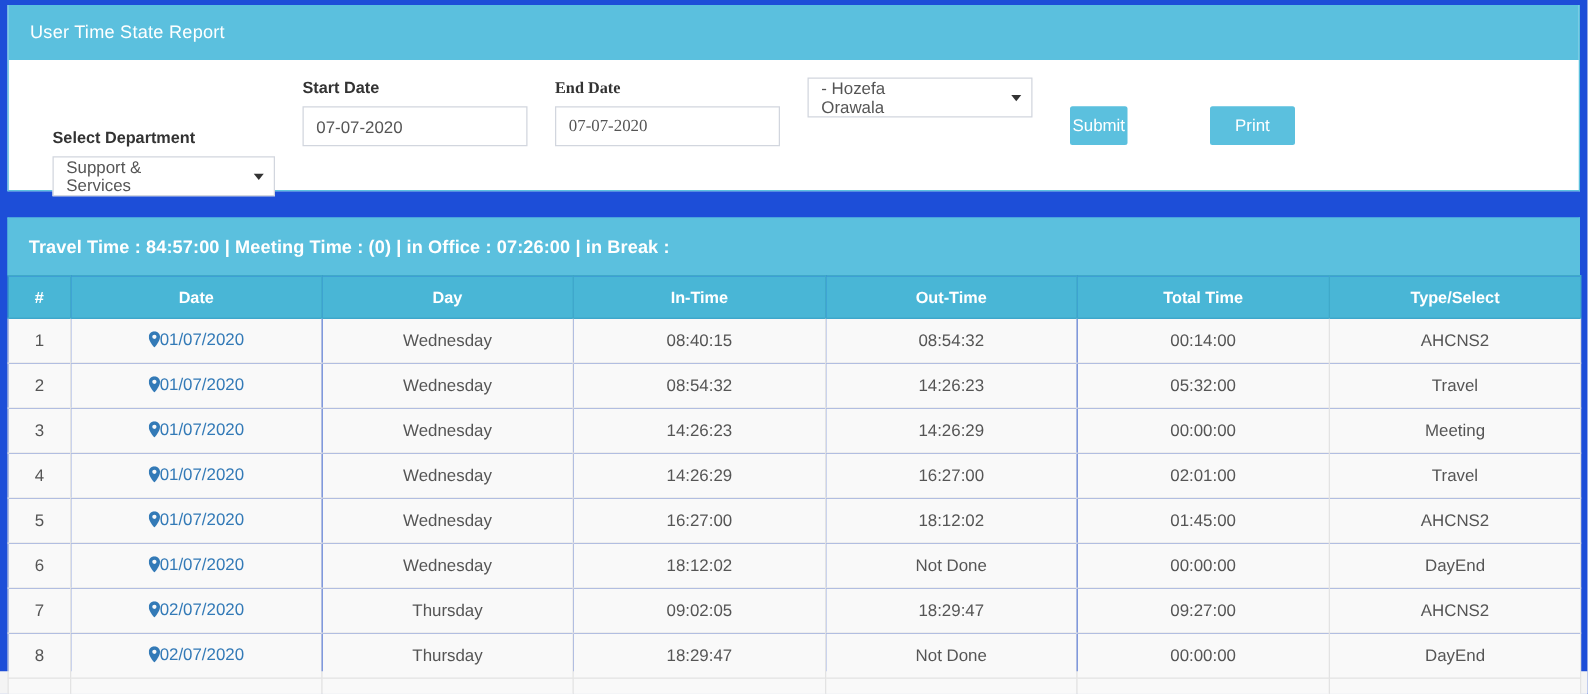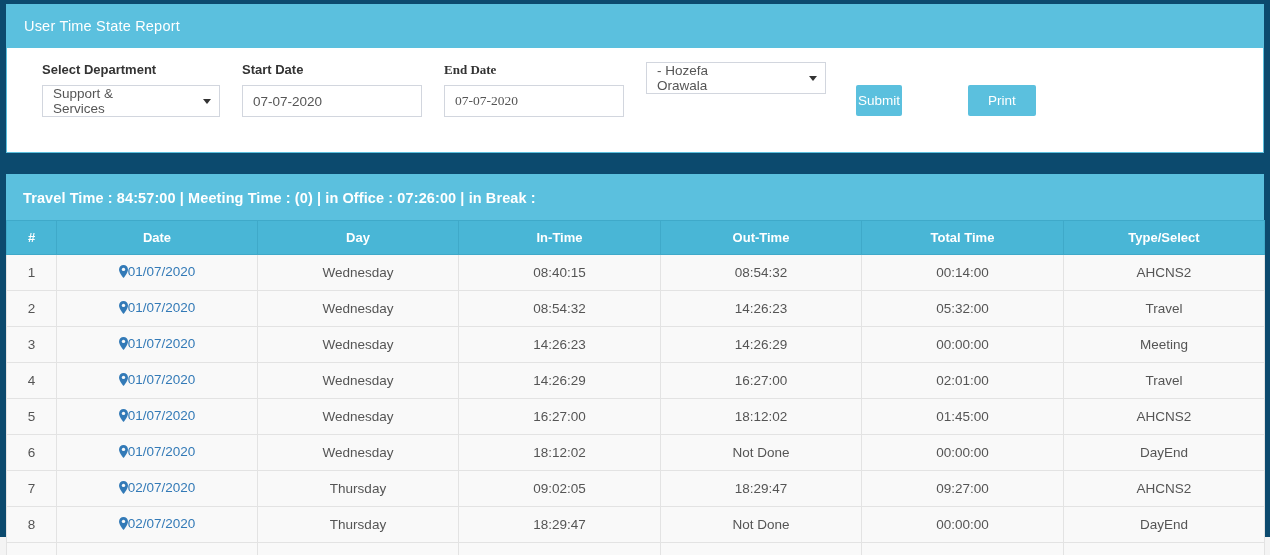--- a/index.html
+++ b/index.html
@@ -3,21 +3,21 @@
 <meta charset="utf-8">
 <style>
   * { box-sizing: border-box; }
   html, body {
     margin: 0; padding: 0;
     width: 1270px; height: 555px;
     background: #f4f4f4;
     font-family: "Liberation Sans", sans-serif;
     overflow: hidden;
   }
-  .page { width: 1270px; height: 537px; position: relative; background: #0c4a6e; }
+  .page { width: 1270px; height: 537px; position: relative; background: #1d4ed8; }
 
   
   .filter-card {
     position: absolute;
     left: 6px; top: 4px;
     width: 1258px;
     background: #ffffff;
     border: 1px solid #5bc0de;
     border-top: none;
   }
@@ -64,21 +64,21 @@
     border-left: 4px solid transparent;
     border-right: 4px solid transparent;
     border-top: 5px solid #333333;
     margin-left: 8px;
     flex: none;
   }
   .w-dept { width: 178px; }
   .w-date { width: 180px; }
   .w-user { width: 180px; }
 
-  .gap-dept { margin-right: 22px; }
+  .gap-dept { margin-right: 22px; margin-top: 40px; }
   .gap-start { margin-right: 22px; }
   .gap-end { margin-right: 22px; font-family: Liberation Serif, serif; }
   .gap-user { margin-right: 30px; }
 
   .btn {
     background: #5bc0de;
     color: #ffffff;
     border: none;
     font-size: 13.5px;
     font-family: "Liberation Sans", sans-serif;

